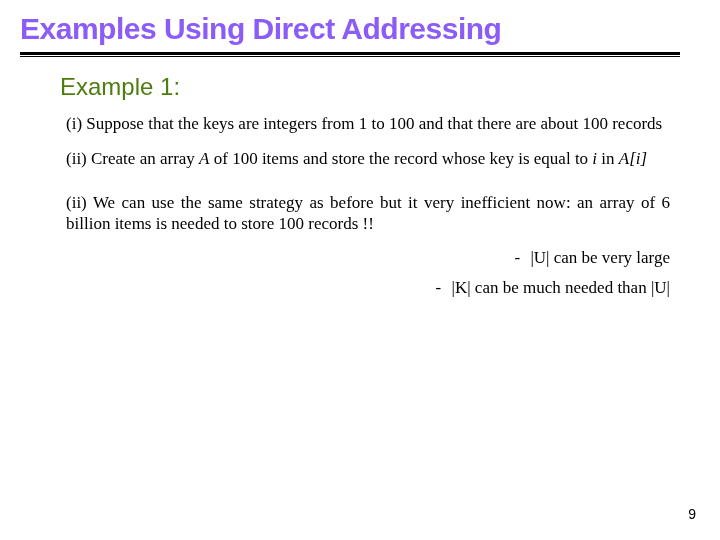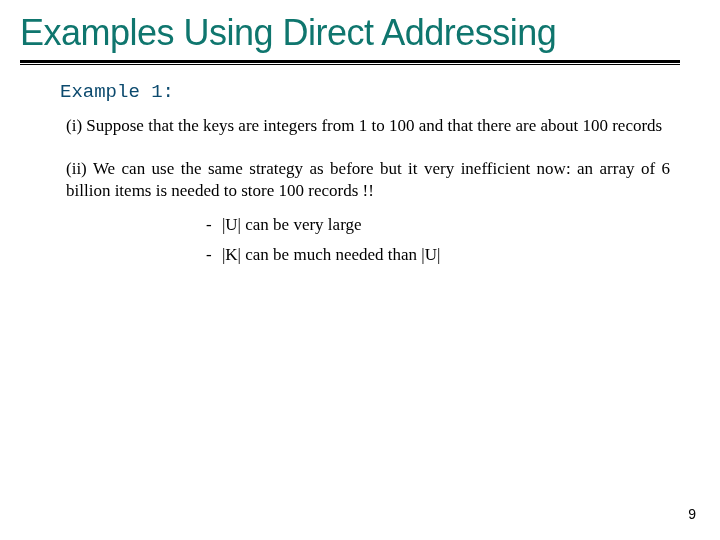--- a/index.html
+++ b/index.html
@@ -10,23 +10,23 @@
     font-family: Arial, Helvetica, sans-serif;
     position: relative;
     overflow: hidden;
   }
   .slide {
     width: 100%;
     height: 100%;
     padding: 12px 20px 0 20px;
   }
   .title {
-    font-size: 36px;
-    font-weight: 400;
-    color: #0f766e;
+    font-size: 30px;
+    font-weight: 700;
+    color: #8b5cf6;
     margin-bottom: 6px;
     letter-spacing: -0.5px;
   }
   .rule {
     width: 660px;
     height: 5px;
     margin-bottom: 2px;
   }
   .rule .line1 {
     width: 100%;
@@ -36,23 +36,23 @@
   .rule .line2 {
     width: 100%;
     height: 1px;
     background: #000;
     margin-top: 1px;
   }
   .body {
     padding: 14px 24px 0 40px;
   }
   .example-label {
-    font-family: Liberation Mono, monospace;
-    font-size: 19px;
-    color: #0c4a6e;
+    font-family: Liberation Sans, sans-serif;
+    font-size: 24px;
+    color: #4d7c0f;
     margin-bottom: 12px;
   }
   .content-block {
     padding: 0 6px 0 6px;
     margin-bottom: 22px;
   }
   .para {
     font-family: Liberation Serif, serif;
     font-size: 17px;
     line-height: 1.25;
@@ -63,20 +63,21 @@
   .blurry {
     color: #222;
     filter: blur(0.3px);
   }
   .italic {
     font-style: italic;
   }
   .sub-list {
     padding-left: 140px;
     margin-top: 4px;
+    text-align: right;
   }
   .sub-item {
     font-family: "Times New Roman", Times, serif;
     font-size: 17px;
     color: #000;
     margin-bottom: 10px;
   }
   .sub-item .dash {
     display: inline-block;
     margin-right: 6px;
@@ -101,20 +102,23 @@
   <div class="rule">
     <div class="line1"></div>
     <div class="line2"></div>
   </div>
 
   <div class="body">
 
     <div class="example-label">Example 1:</div>
     <div class="content-block">
       <div class="para">(i) Suppose that the keys are integers from 1 to 100 and that there are about 100 records</div>
+      <div class="para">
+        <span>(ii) Create an array </span><span class="italic">A</span><span> of 100 items and store the record whose key is equal to </span><span class="italic">i</span><span> in </span><span class="italic">A[i]</span>
+      </div>
     </div>
 
     <div class="content-block">
       <div class="para">(ii) We can use the same strategy as before but it very inefficient now: an array of 6 billion items is needed to store 100 records !!</div>
 
       <div class="sub-list">
         <div class="sub-item">
           <span class="dash">-</span>
           <span class="abs">|U|</span><span> can be very large</span>
         </div>

